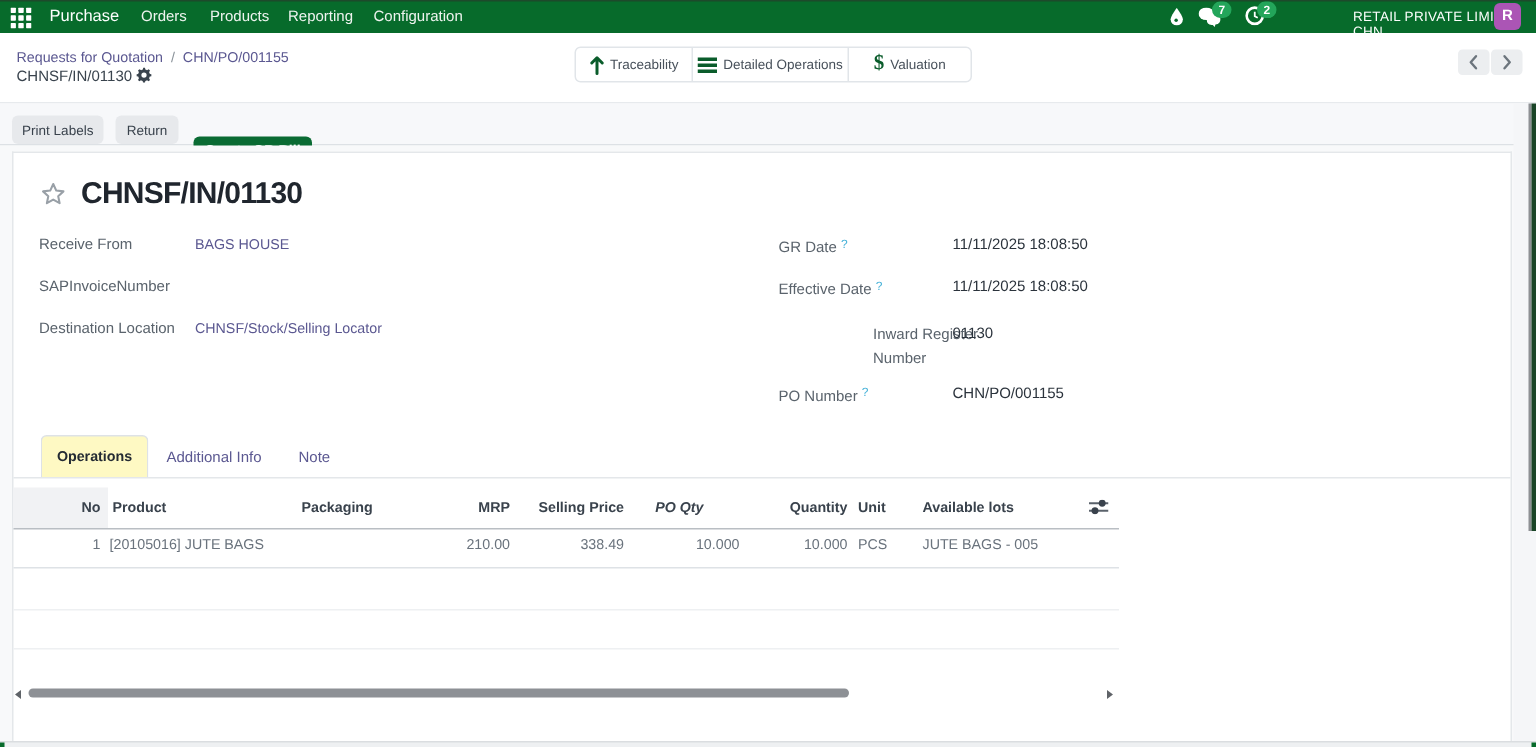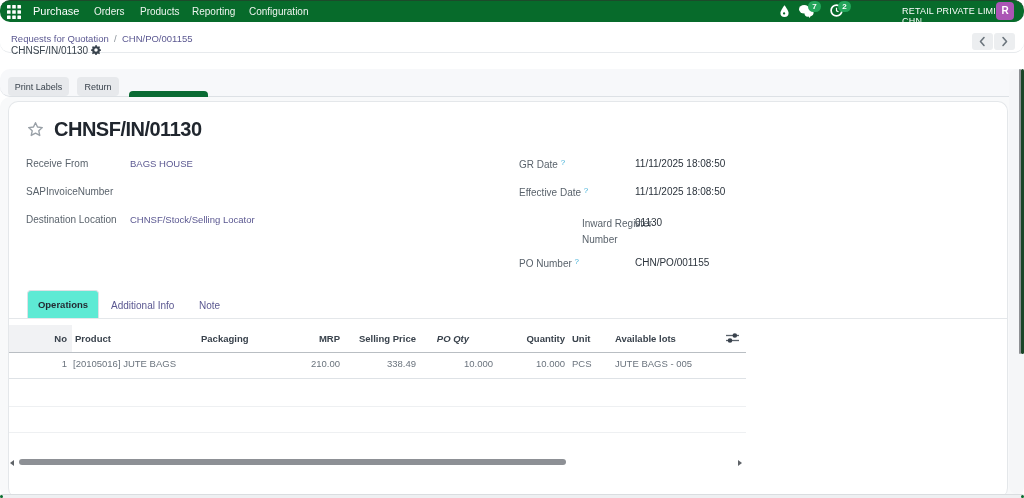--- a/index.html
+++ b/index.html
@@ -1,27 +1,27 @@
 <!DOCTYPE html>
 <html><head>
 <meta charset="utf-8">
 <style>
   * { margin:0; padding:0; box-sizing:border-box; }
   html,body { width:1024px; height:498px; overflow:hidden; }
   body { font-family:"Liberation Sans", sans-serif; background:#ffffff; position:relative; }
-  .abs { position:absolute;border-radius:10px; }
+  .abs { position:absolute; }
 
   
   #navbar { left:0; top:0; width:1024px; height:22px; background:#076b2b; border-top:1px solid #1d4a2b; }
   #navbar .brand { position:absolute; left:33px; top:4px; color:#fdfefd; font-size:11px; font-weight:500; }
   .navmenu { position:absolute; top:5px; color:#eef4ef; font-size:10px; }
   #grid-icon { position:absolute; left:7px; top:4px; width:14px; height:14px; }
 
   
-  #crumbrow { left:0; top:22px; width:1024px; height:31px; background:#ffffff; border-bottom:1px solid #e7eaed; }
+  #crumbrow { left:0; top:22px; width:1024px; height:47px; background:#ffffff; border-bottom:1px solid #e7eaed; }
   .crumb1 { position:absolute; left:11px; top:11px; font-size:9.5px; color:#5b5891; font-weight:500; }
   .crumb1 .sep { color:#8a9299; font-weight:400; }
   .crumb2 { position:absolute; left:11px; top:23px; font-size:10px; color:#39434d; }
   .statbtns { position:absolute; left:383px; top:9px; height:24px; display:flex; background:#fff; border:1px solid #e1e5e9; border-radius:4px; }
   .statbtn { display:flex; align-items:center; justify-content:center; gap:4px; font-size:9px; color:#47505a; border-right:1px solid #e1e5e9; }
   .statbtn:last-child { border-right:none; }
   .pager { position:absolute; right:0; top:0; }
 
   
   #statusbar { left:0; top:69px; width:1024px; height:28px; background:#f7f8fa; border-bottom:1px solid #dde1e5; }
@@ -33,21 +33,21 @@
   #sheetbg { left:0; top:97px; width:1024px; height:401px; background:#f8f9fa; }
   #sheet { left:8px; top:4px; width:1000px; height:397px; background:#fff; border:1px solid #e4e7ea; border-bottom:none; }
 
   .title { position:absolute; left:45px; top:16px; font-size:20px; font-weight:700; color:#20262e; letter-spacing:-0.5px; }
   .lbl { position:absolute; font-size:10px; font-weight:500; color:#5a636c; white-space:nowrap; }
   .val { position:absolute; font-size:10px; color:#2b333c; white-space:nowrap; }
   .vlink { position:absolute; font-size:9.5px; color:#5b5891; font-weight:500; white-space:nowrap; }
   .qm { color:#45b1d8; font-size:8px; vertical-align:3px; }
 
   
-  .tab-active { position:absolute; left:18px; top:188px; width:72px; height:28px; background:#5eead4; border:1px solid #dee2e6; border-bottom:none; border-radius:4px 4px 0 0; font-size:9.5px; font-weight:700; color:#242b33; display:flex; align-items:center; justify-content:center; }
+  .tab-active { position:absolute; left:18px; top:188px; width:72px; height:28px; background:#fef9c3; border:1px solid #dee2e6; border-bottom:none; border-radius:4px 4px 0 0; font-size:9.5px; font-weight:700; color:#242b33; display:flex; align-items:center; justify-content:center; }
   .tab { position:absolute; top:198px; font-size:10px; color:#5b5891; font-weight:500; }
   .tabline { position:absolute; left:0; top:216px; width:998px; height:1px; background:#e4e7ea; }
 
   
   .th { position:absolute; font-size:9.5px; font-weight:700; color:#39424c; white-space:nowrap; }
   .td { position:absolute; font-size:9.5px; color:#6a737d; white-space:nowrap; }
   .r { text-align:right; }
 </style>
 </head>
 <body>
@@ -72,20 +72,42 @@
   <span class="navmenu" style="left:192px;">Reporting</span>
   <span class="navmenu" style="left:249px;">Configuration</span>
 </div>
 
 <div id="crumbrow" class="abs">
   <div class="crumb1">Requests for Quotation&nbsp; <span class="sep">/</span> &nbsp;CHN/PO/001155</div>
   <div class="crumb2">CHNSF/IN/01130
     <svg width="10" height="10" viewBox="0 0 16 16" style="vertical-align:-1px;">
       <path fill="#39434d" d="M8 0l1 .1.4 2a6 6 0 0 1 1.8.8l1.8-1 1.4 1.4-1 1.8c.4.5.7 1.1.8 1.8l2 .4v2l-2 .4a6 6 0 0 1-.8 1.8l1 1.8-1.4 1.4-1.8-1a6 6 0 0 1-1.8.8l-.4 2h-2l-.4-2a6 6 0 0 1-1.8-.8l-1.8 1-1.4-1.4 1-1.8a6 6 0 0 1-.8-1.8l-2-.4v-2l2-.4c.1-.7.4-1.3.8-1.8l-1-1.8L3.2 1.9l1.8 1a6 6 0 0 1 1.8-.8l.4-2H8zm0 5.2A2.8 2.8 0 1 0 8 10.8 2.8 2.8 0 0 0 8 5.2z"></path>
     </svg>
+  </div>
+  <div class="statbtns">
+    <div class="statbtn" style="width:78px;">
+      <svg width="10" height="13" viewBox="0 0 10 13">
+          <path d="M5 12 V2 M1.5 5 L5 1.5 L8.5 5" stroke="#0a5c2b" stroke-width="2" fill="none" stroke-linecap="round" stroke-linejoin="round"></path>
+        </svg>
+      Traceability
+    </div>
+    <div class="statbtn" style="width:104px;">
+      <svg width="13" height="11" viewBox="0 0 13 11">
+          <g stroke="#0a5c2b" stroke-width="2.2">
+            <line x1="0" y1="1.5" x2="13" y2="1.5"></line>
+            <line x1="0" y1="5.5" x2="13" y2="5.5"></line>
+            <line x1="0" y1="9.5" x2="13" y2="9.5"></line>
+          </g>
+        </svg>
+      Detailed Operations
+    </div>
+    <div class="statbtn" style="width:81px;">
+      <span style="color:#0a5c2b; font-weight:700; font-size:14px; font-family:'Liberation Serif',serif;">$</span>
+      Valuation
+    </div>
   </div>
   <div class="pager">
     <span style="position:absolute; right:58px; top:14px; font-size:10px; color:#47505a; white-space:nowrap;margin-top:36px;">1 / 1</span>
     <span style="position:absolute; right:31px; top:11px; width:21px; height:17px; background:#eceef0; border-radius:3px;">
       <svg width="21" height="17" viewBox="0 0 21 17">
           <polyline points="12,4.5 8.5,8.5 12,12.5" stroke="#6c757d" stroke-width="1.6" fill="none" stroke-linecap="round" stroke-linejoin="round"></polyline>
         </svg>
     </span>
     <span style="position:absolute; right:9px; top:11px; width:21px; height:17px; background:#eceef0; border-radius:3px;">
       <svg width="21" height="17" viewBox="0 0 21 17">

